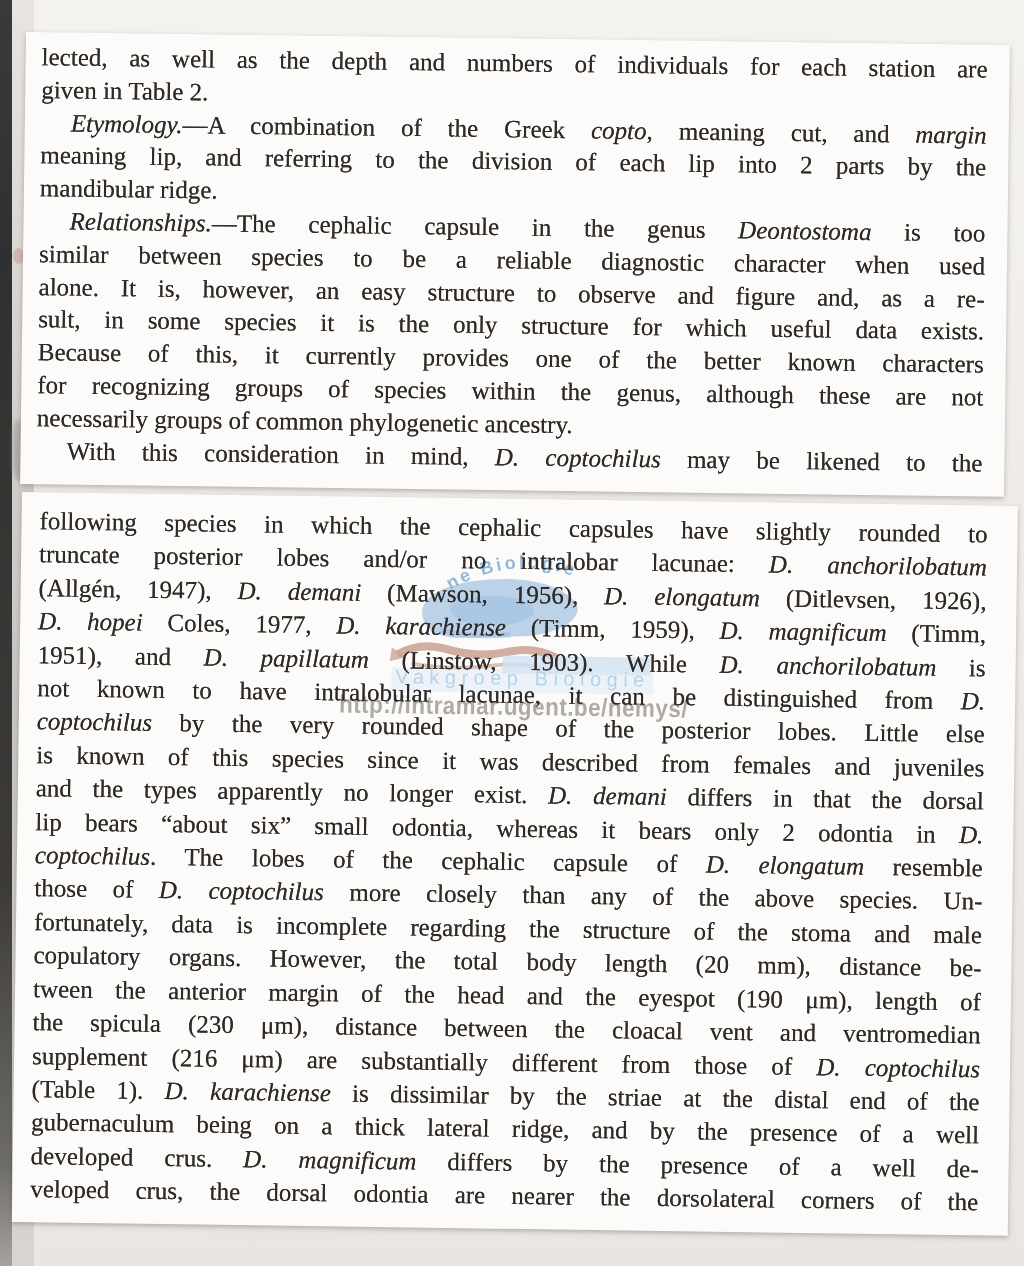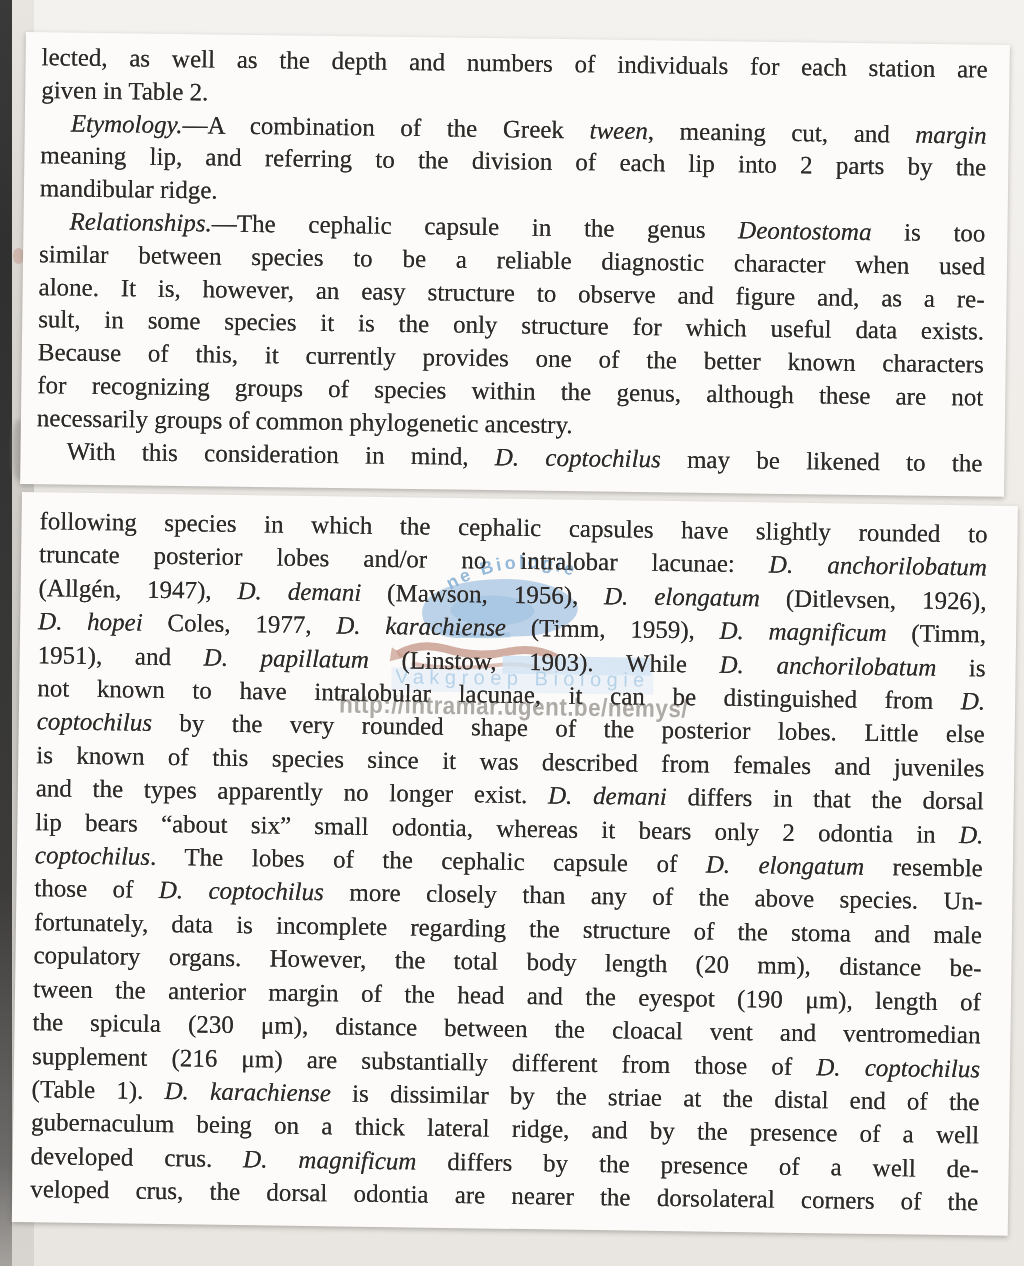--- a/index.html
+++ b/index.html
@@ -44,21 +44,21 @@
 
   <div class="edge-dark"></div>
   <div class="edge-mid"></div>
   <div class="smudge-red"></div>
   <div class="smudge-dark"></div>
 
   <div id="paper1" class="paper">
     <div id="text1" class="textblock">
         <div class="line"><span>lected, as well as the depth and numbers of individuals for each station are</span></div>
         <div class="line end"><span>given in Table 2.</span></div>
-        <div class="line indent"><em>Etymology.</em><span>—A combination of the Greek </span><em>tween</em><span>, meaning cut, and </span><em>margin</em></div>
+        <div class="line indent"><em>Etymology.</em><span>—A combination of the Greek </span><em>copto</em><span>, meaning cut, and </span><em>margin</em></div>
         <div class="line"><span>meaning lip, and referring to the division of each lip into 2 parts by the</span></div>
         <div class="line end"><span>mandibular ridge.</span></div>
         <div class="line indent"><em>Relationships.</em><span>—The cephalic capsule in the genus </span><em>Deontostoma</em><span> is too</span></div>
         <div class="line"><span>similar between species to be a reliable diagnostic character when used</span></div>
         <div class="line"><span>alone. It is, however, an easy structure to observe and figure and, as a re-</span></div>
         <div class="line"><span>sult, in some species it is the only structure for which useful data exists.</span></div>
         <div class="line"><span>Because of this, it currently provides one of the better known characters</span></div>
         <div class="line"><span>for recognizing groups of species within the genus, although these are not</span></div>
         <div class="line end"><span>necessarily groups of common phylogenetic ancestry.</span></div>
         <div class="line indent"><span>With this consideration in mind, </span><em>D. coptochilus</em><span> may be likened to the</span></div>

